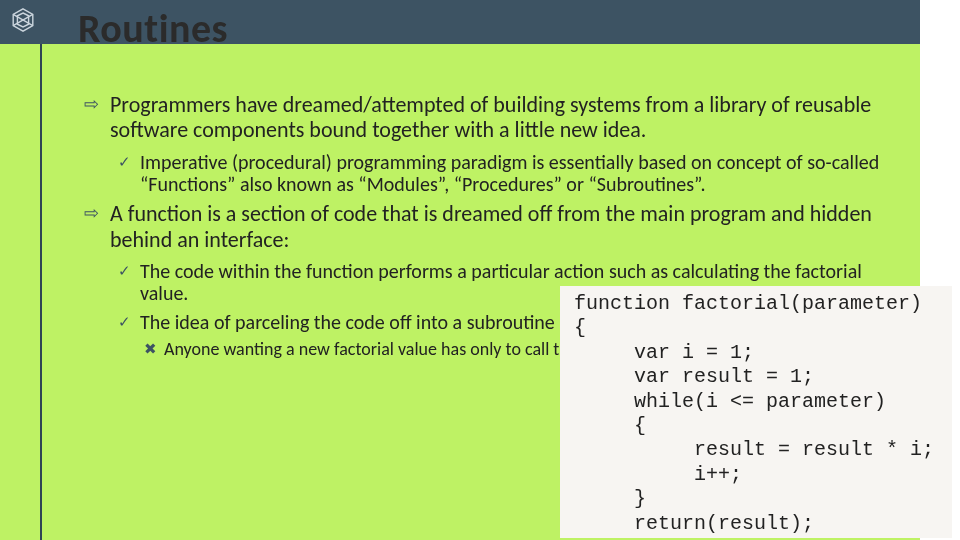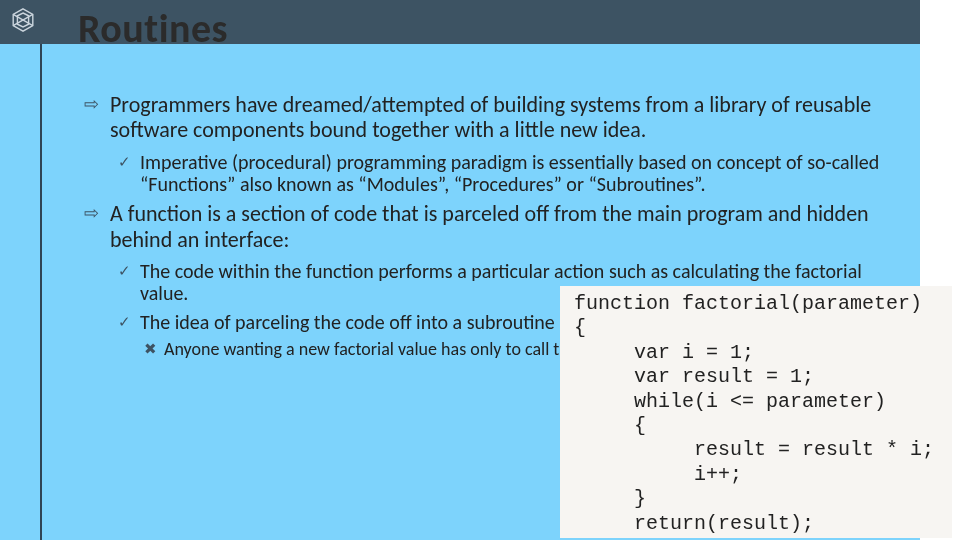--- a/index.html
+++ b/index.html
@@ -9,21 +9,21 @@
     height: 540px;
     font-family: Calibri, Arial, sans-serif;
     background: #fff;
     color: #222;
     overflow: hidden;
   }
   .slide {
     position: relative;
     width: 920px;
     height: 540px;
-    background: #7dd3fc;
+    background: #bef264;
     box-sizing: border-box;
   }
   .top-bar {
     position: absolute;
     top: 0; left: 0; right: 0;
     height: 44px;
     background: #3d5363;
   }
   .logo-box {
     position: absolute;
@@ -146,21 +146,21 @@
       <span>Programmers have dreamed/attempted of building systems from a library of reusable software components bound together with a little new idea.</span>
     </div>
 
     <div class="l2">
       <span class="bullet">✓</span>
       <span>Imperative (procedural) programming paradigm is essentially based on concept of so-called “Functions” also known as “Modules”, “Procedures” or “Subroutines”.</span>
     </div>
 
     <div class="l1">
       <span class="bullet">⇨</span>
-      <span>A function is a section of code that is parceled off from the main program and hidden behind an interface:</span>
+      <span>A function is a section of code that is dreamed off from the main program and hidden behind an interface:</span>
     </div>
 
     <div class="l2">
       <span class="bullet">✓</span>
       <span>The code within the function performs a particular action such as calculating the factorial value.</span>
     </div>
 
     <div class="l2">
       <span class="bullet">✓</span>
       <span>The idea of parceling the code off into a subroutine is that it has only one point of entry.</span>

